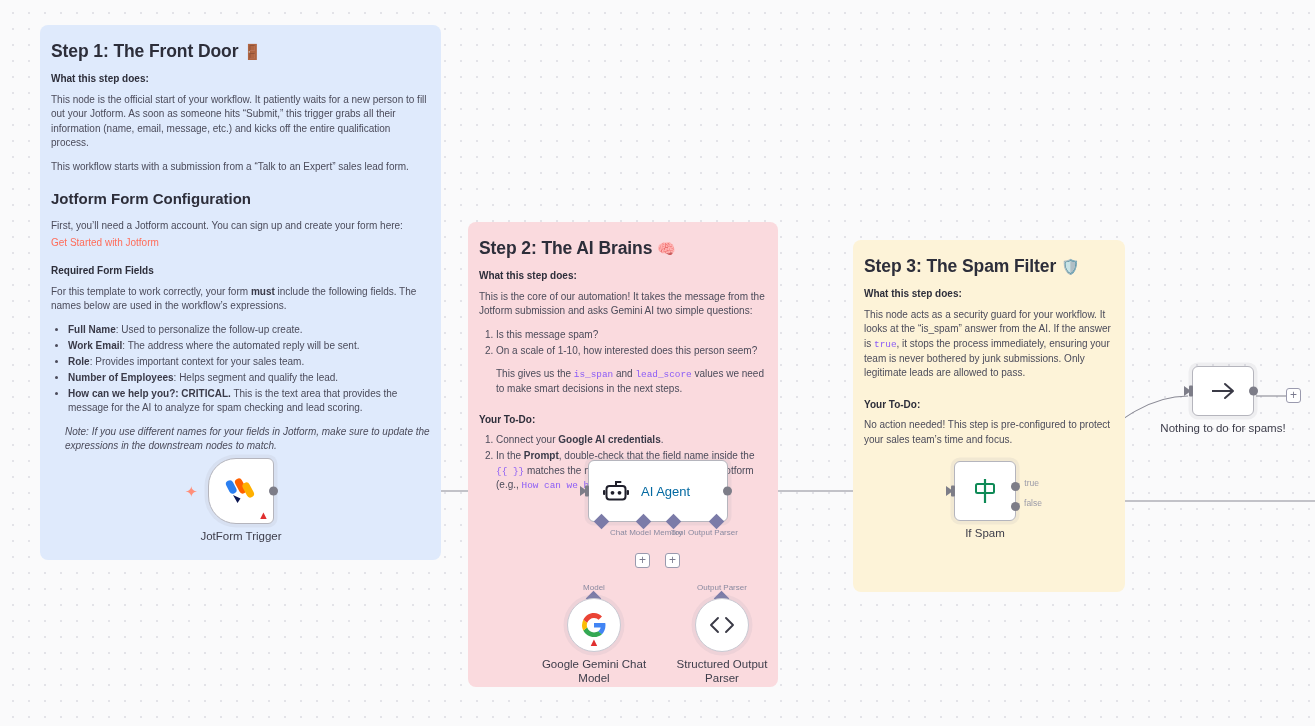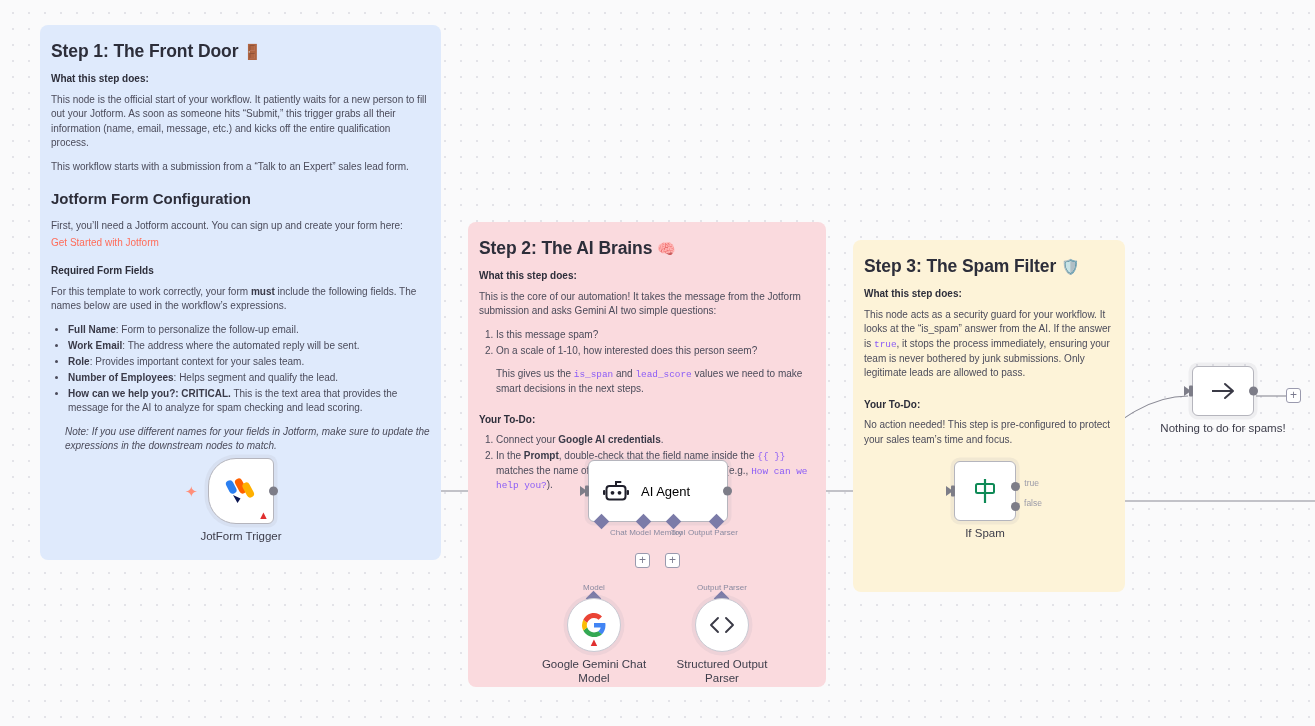--- a/index.html
+++ b/index.html
@@ -56,21 +56,21 @@
   .sticky em { font-style: italic; }
   .sticky a { color: #ff6d5a; text-decoration: none; }
   code {
     font-family: "Liberation Mono", monospace;
     color: #8b5cf6;
     font-size: 9.4px;
   }
   .emoji { font-size: 15px; }
 
   #note1 { left: 40px; top: 25px; width: 401px; height: 535px; background: #dfeafc; }
-  #note2 { left: 468px; top: 222px; width: 358px; height: 465px; background: #fadade; }
+  #note2 { left: 468px; top: 222px; width: 310px; height: 465px; background: #fadade; }
   #note3 { left: 853px; top: 240px; width: 272px; height: 352px; background: #fdf3d8; }
 
   
   #wires { position: absolute; left: 0; top: 0; width: 1315px; height: 726px; pointer-events: none; }
 
   
   .node {
     position: absolute;
     background: #ffffff;
     border: 1px solid #b5b5bd;
@@ -138,21 +138,21 @@
     font-size: 11px;
     line-height: 1;
     color: #e02f2f;
   }
 
   #ai-agent {
     left: 588px; top: 460px; width: 140px; height: 62px;
     padding-left: 14px;
     gap: 12px;
   }
-  #ai-agent .agent-title { font-size: 13px; color: #000000; }
+  #ai-agent .agent-title { font-size: 13px; color: #0369a1; }
 
   #if-spam {
     left: 954px; top: 461px; width: 62px; height: 60px;
     justify-content: center;
   }
   #noop {
     left: 1192px; top: 366px; width: 62px; height: 50px;
     justify-content: center;
   }
 
@@ -231,21 +231,21 @@
     </h1>
     <h3>What this step does:</h3>
     <p>This node is the official start of your workflow. It patiently waits for a new person to fill out your Jotform. As soon as someone hits “Submit,” this trigger grabs all their information (name, email, message, etc.) and kicks off the entire qualification process.</p>
     <p>This workflow starts with a submission from a “Talk to an Expert” sales lead form.</p>
     <h2>Jotform Form Configuration</h2>
     <p>First, you’ll need a Jotform account. You can sign up and create your form here:</p>
     <p style="margin-top:-7px"><a href="#">Get Started with Jotform</a></p>
     <h3 style="margin-top:14px">Required Form Fields</h3>
     <p><span>For this template to work correctly, your form </span><b>must</b><span> include the following fields. The names below are used in the workflow’s expressions.</span></p>
     <ul>
-      <li><b>Full Name</b><span>: Form to personalize the follow-up email.</span></li>
+      <li><b>Full Name</b><span>: Used to personalize the follow-up create.</span></li>
       <li><b>Work Email</b><span>: The address where the automated reply will be sent.</span></li>
       <li><b>Role</b><span>: Provides important context for your sales team.</span></li>
       <li><b>Number of Employees</b><span>: Helps segment and qualify the lead.</span></li>
       <li><b>How can we help you?: CRITICAL.</b><span> This is the text area that provides the message for the AI to analyze for spam checking and lead scoring.</span></li>
     </ul>
     <p style="margin-left:14px"><em>Note: If you use different names for your fields in Jotform, make sure to update the expressions in the downstream nodes to match.</em></p>
   </div>
 
   <div class="sticky" id="note2">
     <h1>

